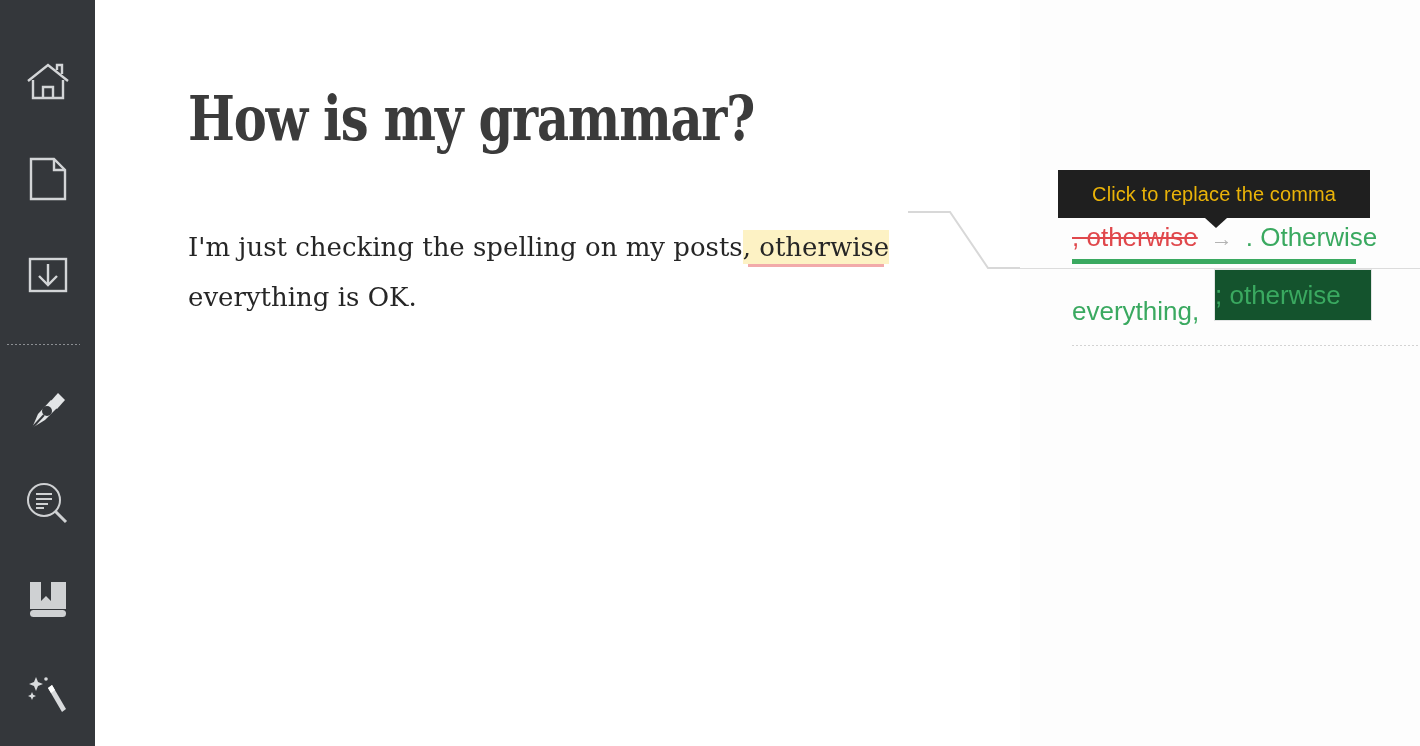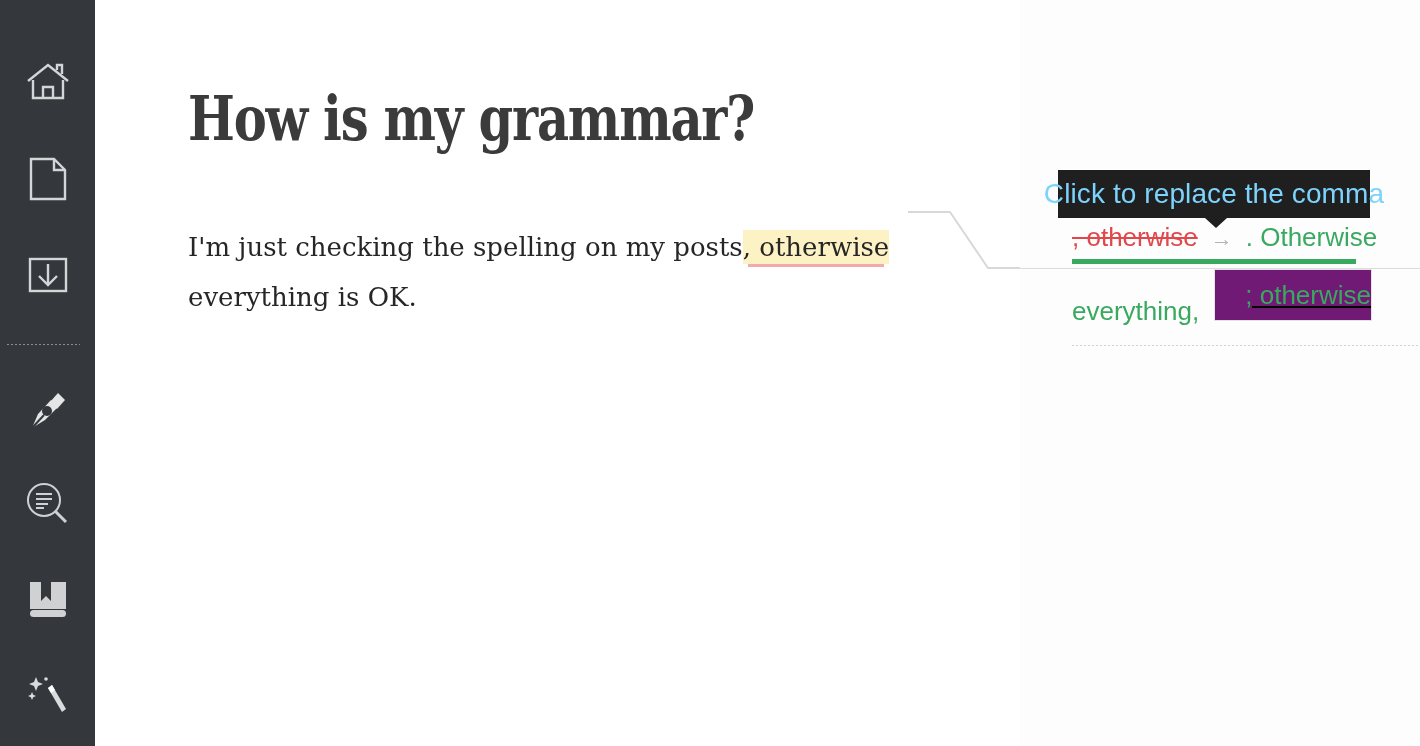--- a/index.html
+++ b/index.html
@@ -128,22 +128,22 @@
     left: 38px;
     top: 170px;
     width: 312px;
     height: 48px;
     background: #1f1f1f;
     display: flex;
     align-items: center;
     justify-content: center;
   }
   #tooltip-text {
-    color: #7dd3fc;
-    font-size: 28px;
+    color: #eab308;
+    font-size: 20px;
     font-family: "Liberation Sans", sans-serif;
     letter-spacing: 0.1px;
     white-space: nowrap;
   }
   #tooltip-arrow {
     position: absolute;
     left: 185px;
     top: 218px;
     width: 0; height: 0;
     border-left: 11px solid transparent;
@@ -200,27 +200,26 @@
     font-family: "Liberation Sans", sans-serif;
     white-space: nowrap;
     cursor: pointer;
   }
   #alt-2 {
     position: absolute;
     left: 194px;
     top: 269px;
     width: 158px;
     height: 52px;
-    background: #701a75;
+    background: #14532d;
     border: 1px solid #e2e4e4;
     display: flex;
     align-items: center;
-    justify-content: flex-end;
-    cursor: pointer;
-    text-decoration: underline;
+    justify-content: flex-start;
+    cursor: pointer;
   }
   #alt-2-text {
     color: #3aa960;
     font-size: 26px;
     font-family: "Liberation Sans", sans-serif;
     white-space: nowrap;
   }
 </style>
 </head>
 <body>

